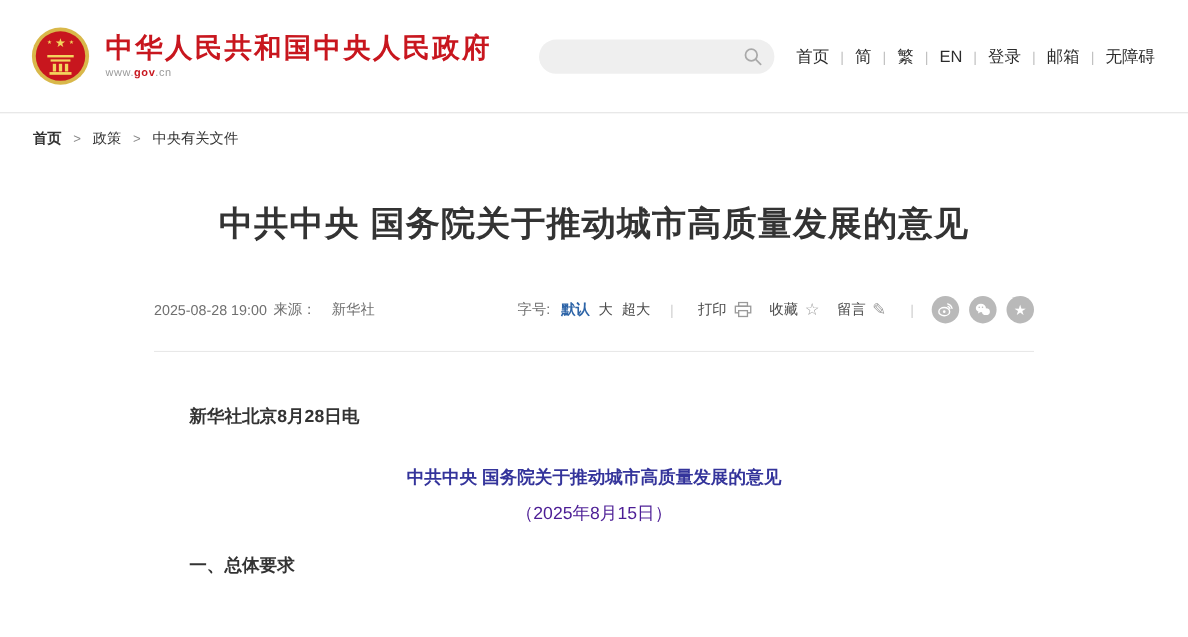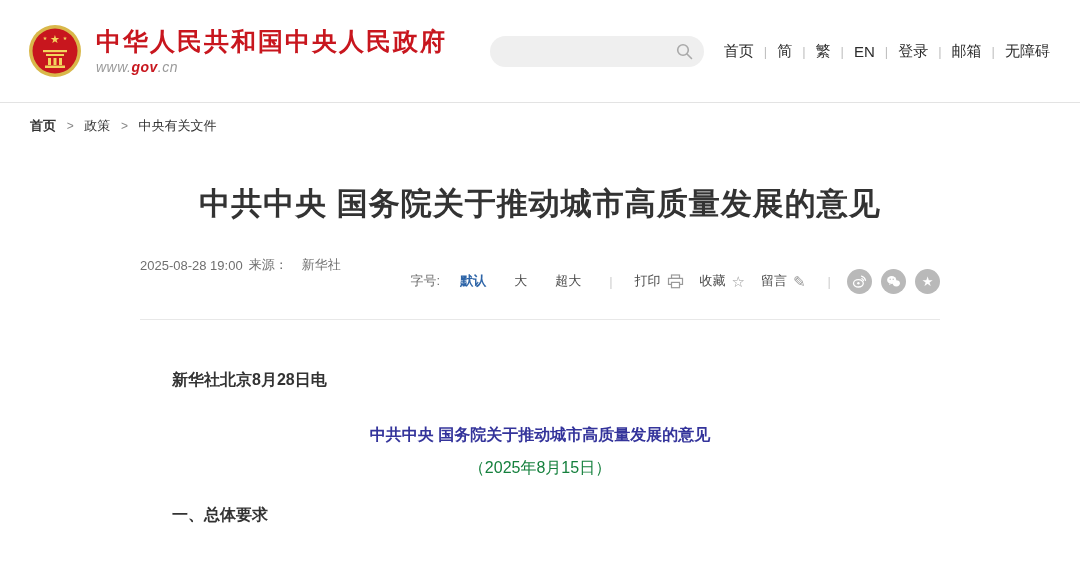--- a/index.html
+++ b/index.html
@@ -16,21 +16,21 @@
     padding: 0 28px 0 28px;
     border-bottom: 1px solid #e3e3e3;
     background: #fff;
   }
   .brand { display: flex; align-items: center; gap: 14px; }
   .emblem { width: 54px; height: 54px; flex: 0 0 auto; }
   .site-title {
     font-size: 25px; font-weight: 700; color: #c8161e;
     letter-spacing: 2px; line-height: 1.15;
   }
-  .site-url { font-size: 14px; color: #9a9a9a; margin-top: 3px; letter-spacing: .5px; font-style: italic; }
+  .site-url { font-size: 10px; color: #9a9a9a; margin-top: 3px; letter-spacing: .5px; }
   .site-url .gov { color: #c8161e; font-weight: 700; }
   .header-right { display: flex; align-items: center; gap: 18px; }
   .search-box {
     width: 214px; height: 31px; background: #efefef;
     border-radius: 16px; position: relative; flex: 0 0 auto;
   }
   .search-box input {
     width: 100%; height: 100%; border: none; outline: none; background: transparent;
     padding: 0 38px 0 15px; font-size: 14px; color: #333;
   }
@@ -45,46 +45,46 @@
   .breadcrumb .bc-sep { color: #888; margin: 0 7px; font-size: 12px; }
   
   main { width: 800px; margin: 0 auto; }
   .article-title {
     margin-top: 38px;
     font-size: 31px; font-weight: 700; color: #333;
     text-align: center; letter-spacing: 1px;
   }
   .meta-row {
     margin-top: 31px;
-    display: flex; justify-content: space-between; align-items: flex-start;
+    display: flex; justify-content: space-between; align-items: center;
     font-size: 13px; color: #6f6f6f;
   }
   .meta-left { display: flex; align-items: center; gap: 6px; }
   .meta-left .src-name { margin-left: 8px; }
   .meta-right { display: flex; align-items: center; }
   .meta-right .fs-label { margin-right: 6px; }
-  .fs-opt { color: #4a4a4a; cursor: pointer; margin: 0 14px; text-decoration: none; }
+  .fs-opt { color: #4a4a4a; cursor: pointer; margin: 0 4px; text-decoration: none; }
   .fs-opt.active { color: #2d64a7; font-weight: 700; }
   .vsep { color: #cfcfcf; margin: 0 14px; }
   .tool { display: inline-flex; align-items: center; gap: 6px; color: #4a4a4a; cursor: pointer; text-decoration: none; margin: 16px 8px; }
   .tool .glyph { color: #9a9a9a; font-size: 15px; line-height: 1; }
   .share-group { display: inline-flex; align-items: center; gap: 9px; margin-left: 2px; }
   .share-circle {
     width: 25px; height: 25px; border-radius: 50%;
     background: #b9b9b9; display: inline-flex; align-items: center; justify-content: center;
     cursor: pointer;
   }
   .share-circle svg { width: 15px; height: 15px; }
   .share-circle .star-glyph { color: #fff; font-size: 13px; line-height: 1; }
   .meta-divider { border: none; border-top: 1px solid #e8e8e8; margin-top: 13px; }
   
   article { font-size: 16px; line-height: 30px; color: #333; }
   .dateline { margin-top: 45px; text-indent: 2em; font-weight: bold; }
   .doc-title { margin-top: 25px; text-align: center; font-weight: 700; color: #34349b; }
-  .doc-date { margin-top: 3px; text-align: center; color: #15803d; }
+  .doc-date { margin-top: 3px; text-align: center; color: #4c1d95; }
   .para { margin-top: 22px; text-indent: 2em; text-align: justify; }
   .section-heading { margin-top: 17px; text-indent: 2em; font-weight: 700; }
 </style>
 </head>
 <body>
 
 <header class="site-header">
   <div class="brand">
     <svg class="emblem" viewBox="0 0 54 54">
       <circle cx="27" cy="27" r="26" fill="#d9b84a"></circle>

